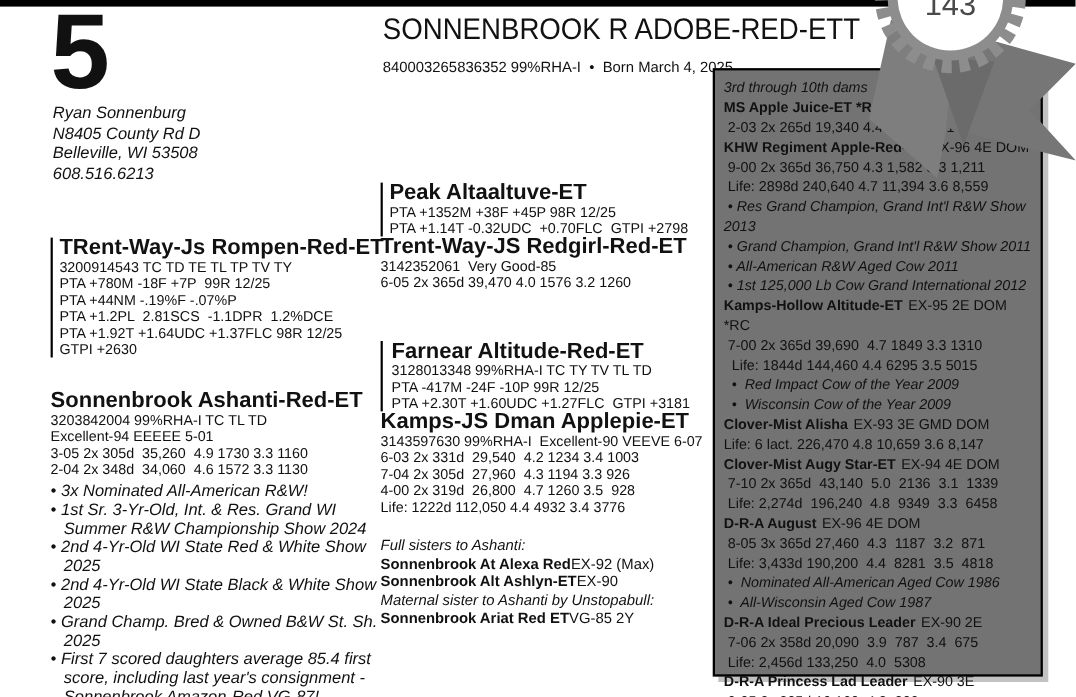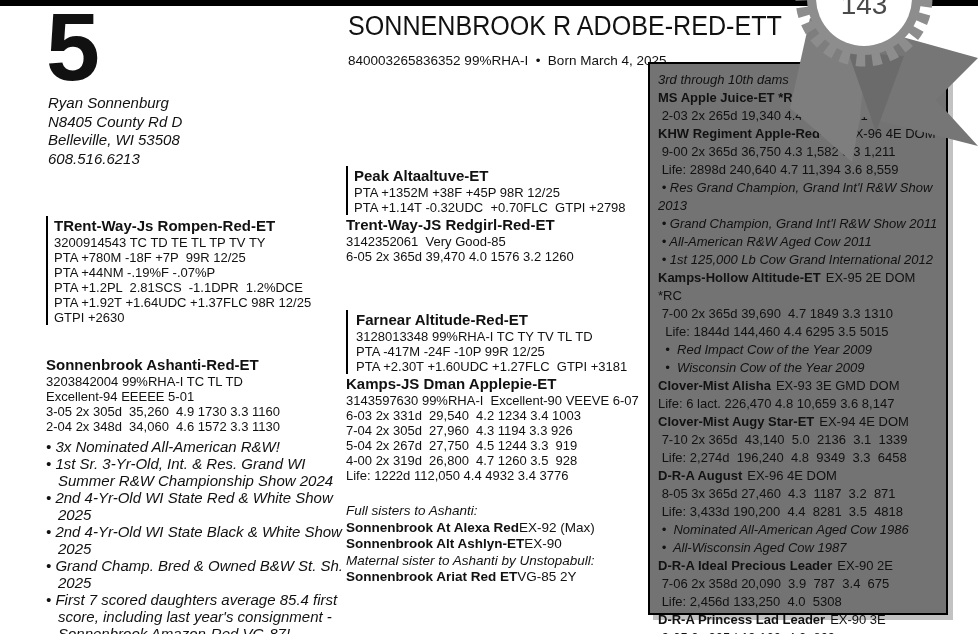--- a/index.html
+++ b/index.html
@@ -9,21 +9,21 @@
   .lot{position:absolute;left:46px;top:10px;font-size:97px;line-height:74px;font-weight:bold;letter-spacing:-2px;}
   .consignor{position:absolute;left:48px;top:94px;font-style:italic;font-size:15px;line-height:18.5px;}
   .header{position:absolute;left:348px;top:12px;width:420px;z-index:2;}
   .title{font-size:27px;line-height:1.05;font-weight:400;transform:scaleX(.93);transform-origin:0 50%;white-space:nowrap;}
   .subtitle{font-size:13.5px;margin-top:13px;white-space:pre-wrap;}
   .ribbon{position:absolute;left:752px;top:0;width:226px;height:170px;z-index:3;}
 
   .colL{position:absolute;left:46px;top:216px;width:308px;z-index:2;}
   .colM{position:absolute;left:346px;top:166px;width:302px;z-index:2;}
   .sire-block{border-left:2px solid #000;padding-left:6px;}
-  .blk-name{font-weight:bold;font-size:15px;line-height:19px;white-space:nowrap;}
+  .blk-name{font-weight:bold;font-size:20px;line-height:19px;white-space:nowrap;}
   .ln{font-size:13px;line-height:15px;white-space:pre-wrap;}
   .dam-sect{margin-top:30px;}
   .bullets{margin-top:4px;font-style:italic;}
   .bullet{font-size:15px;line-height:17px;padding-left:12px;text-indent:-12px;}
   .gapB{margin-top:46px;padding-left:8px;}
   .sisters{margin-top:20px;font-size:13.5px;line-height:16.5px;}
   .sis-label{font-style:italic;}
   .sis-name{font-weight:bold;}
   .sis-grade{font-weight:400;}
 
@@ -109,21 +109,20 @@
       <div class="blk-name">Farnear Altitude-Red-ET</div>
       <div class="ln">3128013348 99%RHA-I TC TY TV TL TD</div>
       <div class="ln">PTA -417M -24F -10P 99R 12/25</div>
       <div class="ln">PTA +2.30T +1.60UDC +1.27FLC  GTPI +3181</div>
     </div>
     <div>
       <div class="blk-name">Kamps-JS Dman Applepie-ET</div>
       <div class="ln">3143597630 99%RHA-I  Excellent-90 VEEVE 6-07</div>
       <div class="ln">6-03 2x 331d  29,540  4.2 1234 3.4 1003</div>
       <div class="ln">7-04 2x 305d  27,960  4.3 1194 3.3 926</div>
-      <div class="ln">5-04 2x 267d  27,750  4.5 1244 3.3  919</div>
       <div class="ln">4-00 2x 319d  26,800  4.7 1260 3.5  928</div>
       <div class="ln">Life: 1222d 112,050 4.4 4932 3.4 3776</div>
     </div>
     <div class="sisters">
       <div class="sis-label">Full sisters to Ashanti:</div>
       <div>
         <span class="sis-name">Sonnenbrook At Alexa Red</span><span class="sis-grade">EX-92 (Max)</span>
       </div>
       <div>
         <span class="sis-name">Sonnenbrook Alt Ashlyn-ET</span><span class="sis-grade">EX-90</span>

